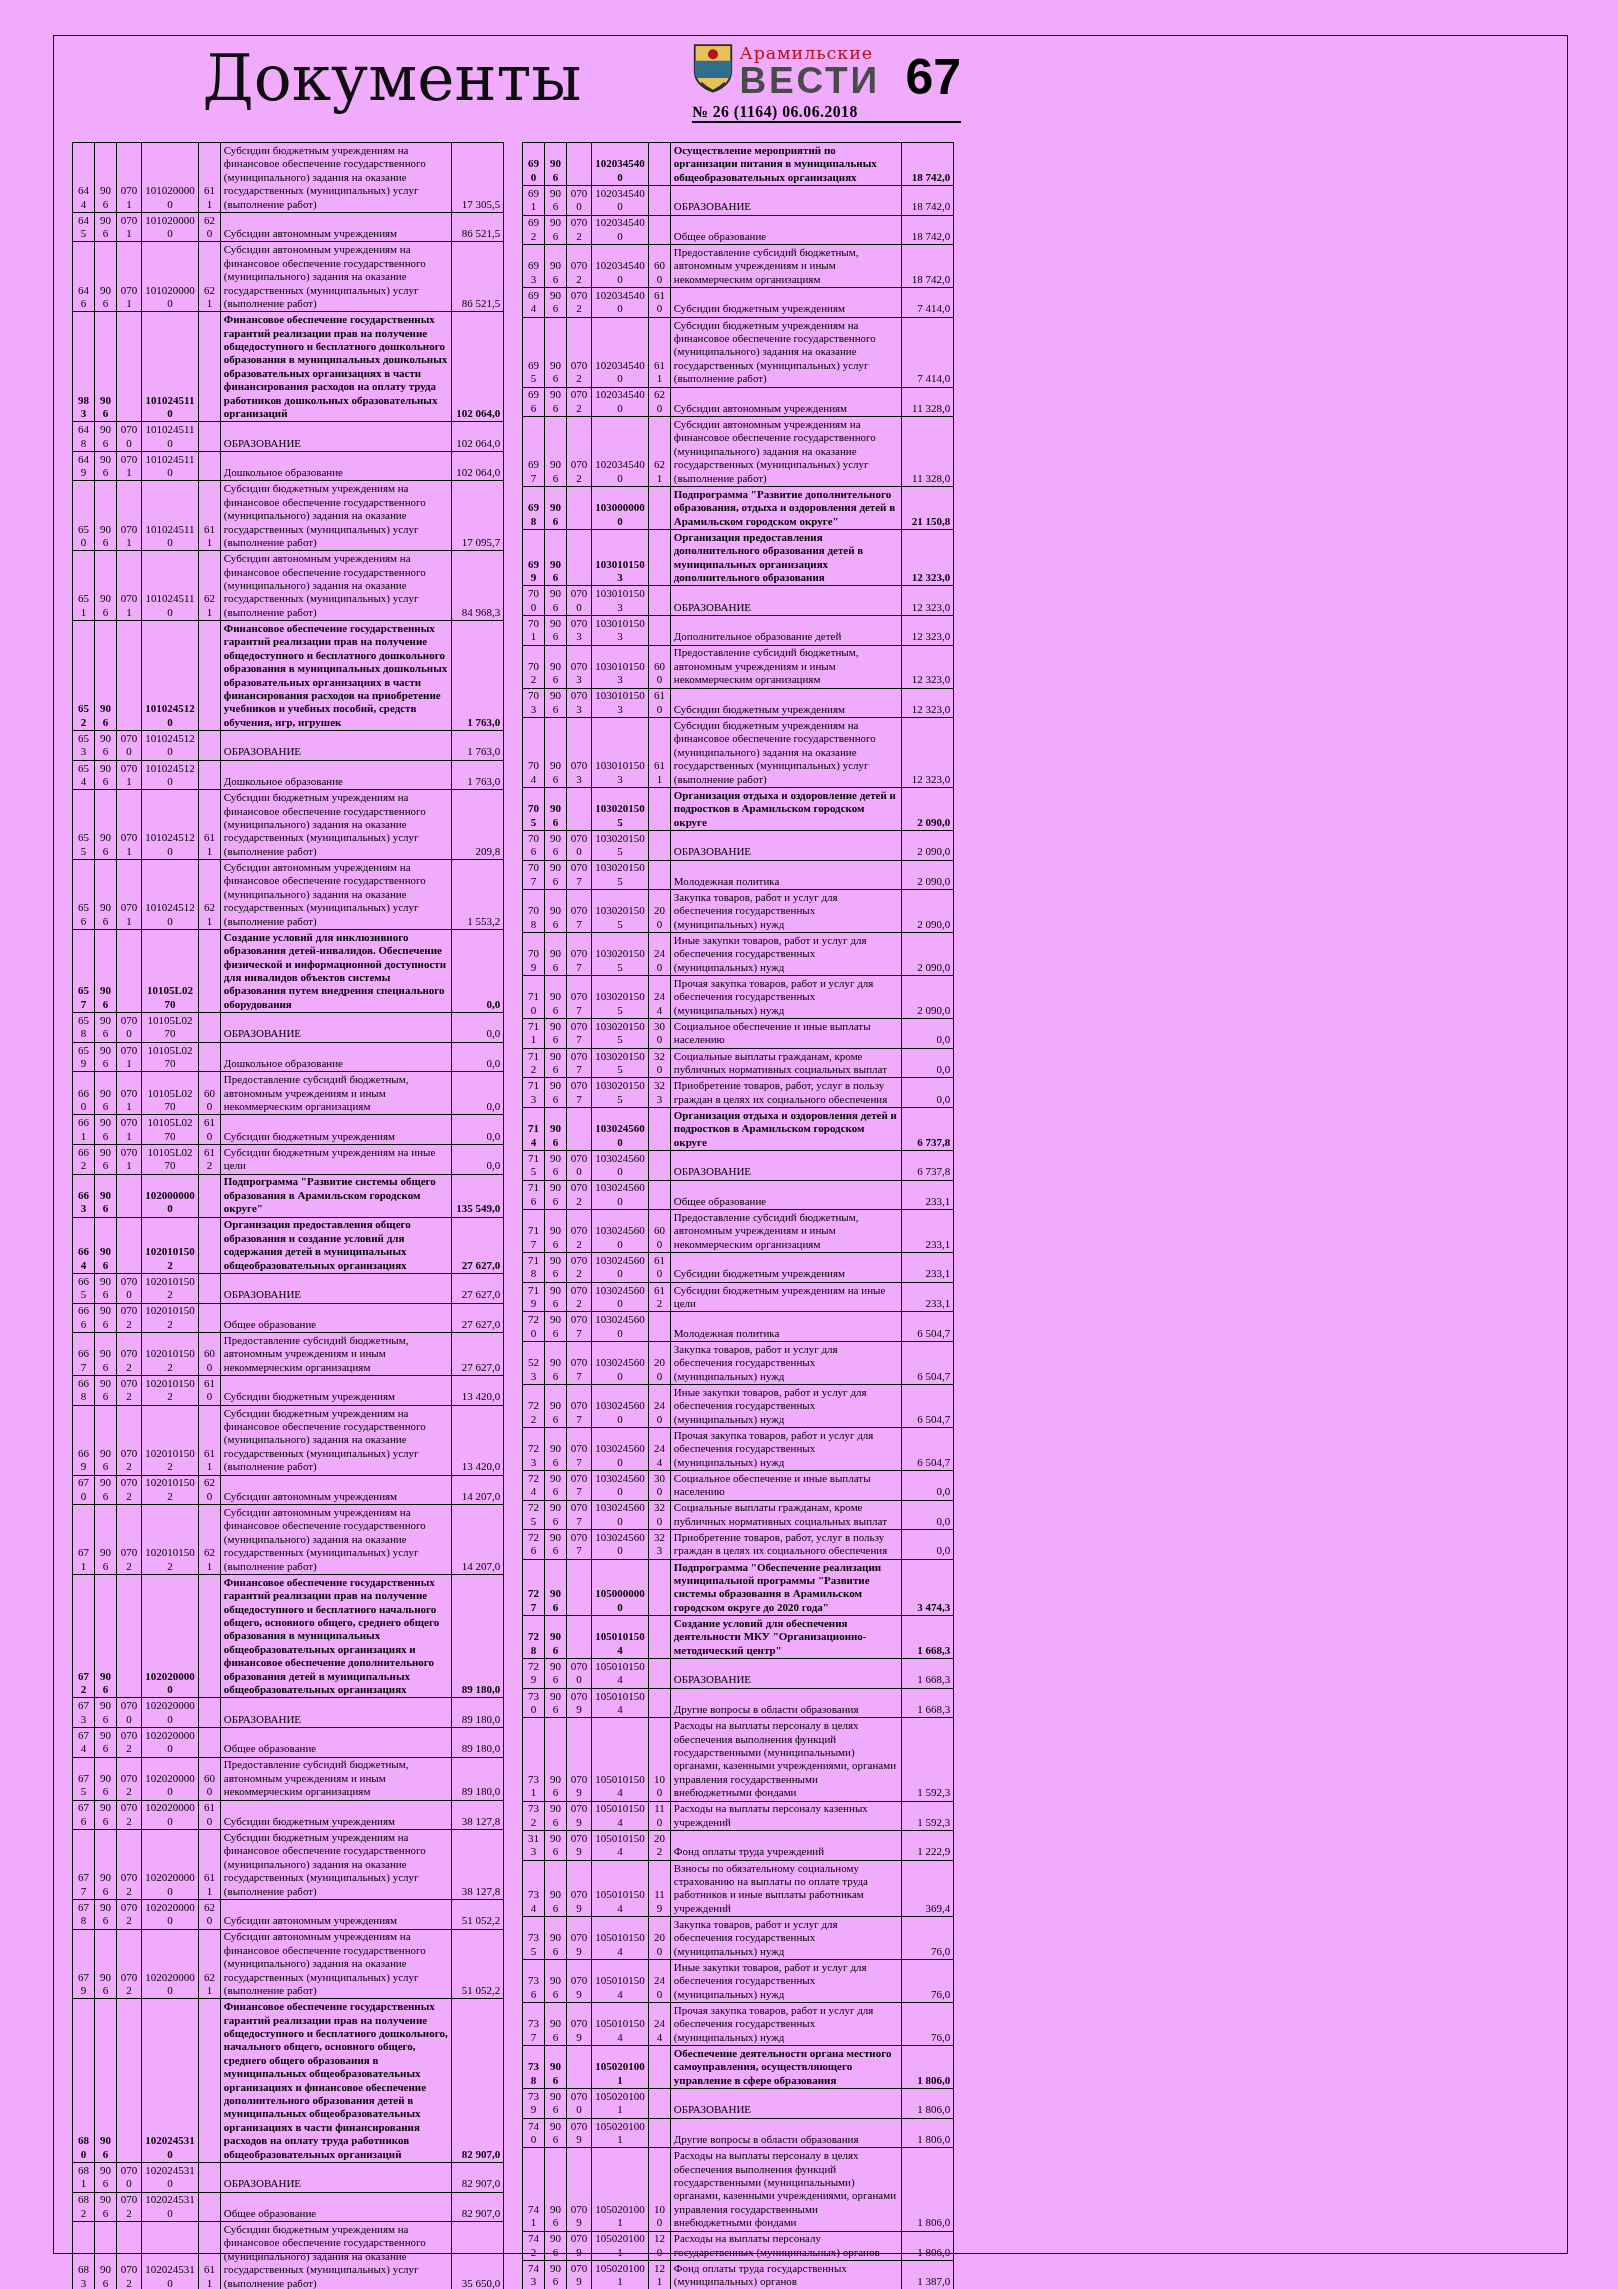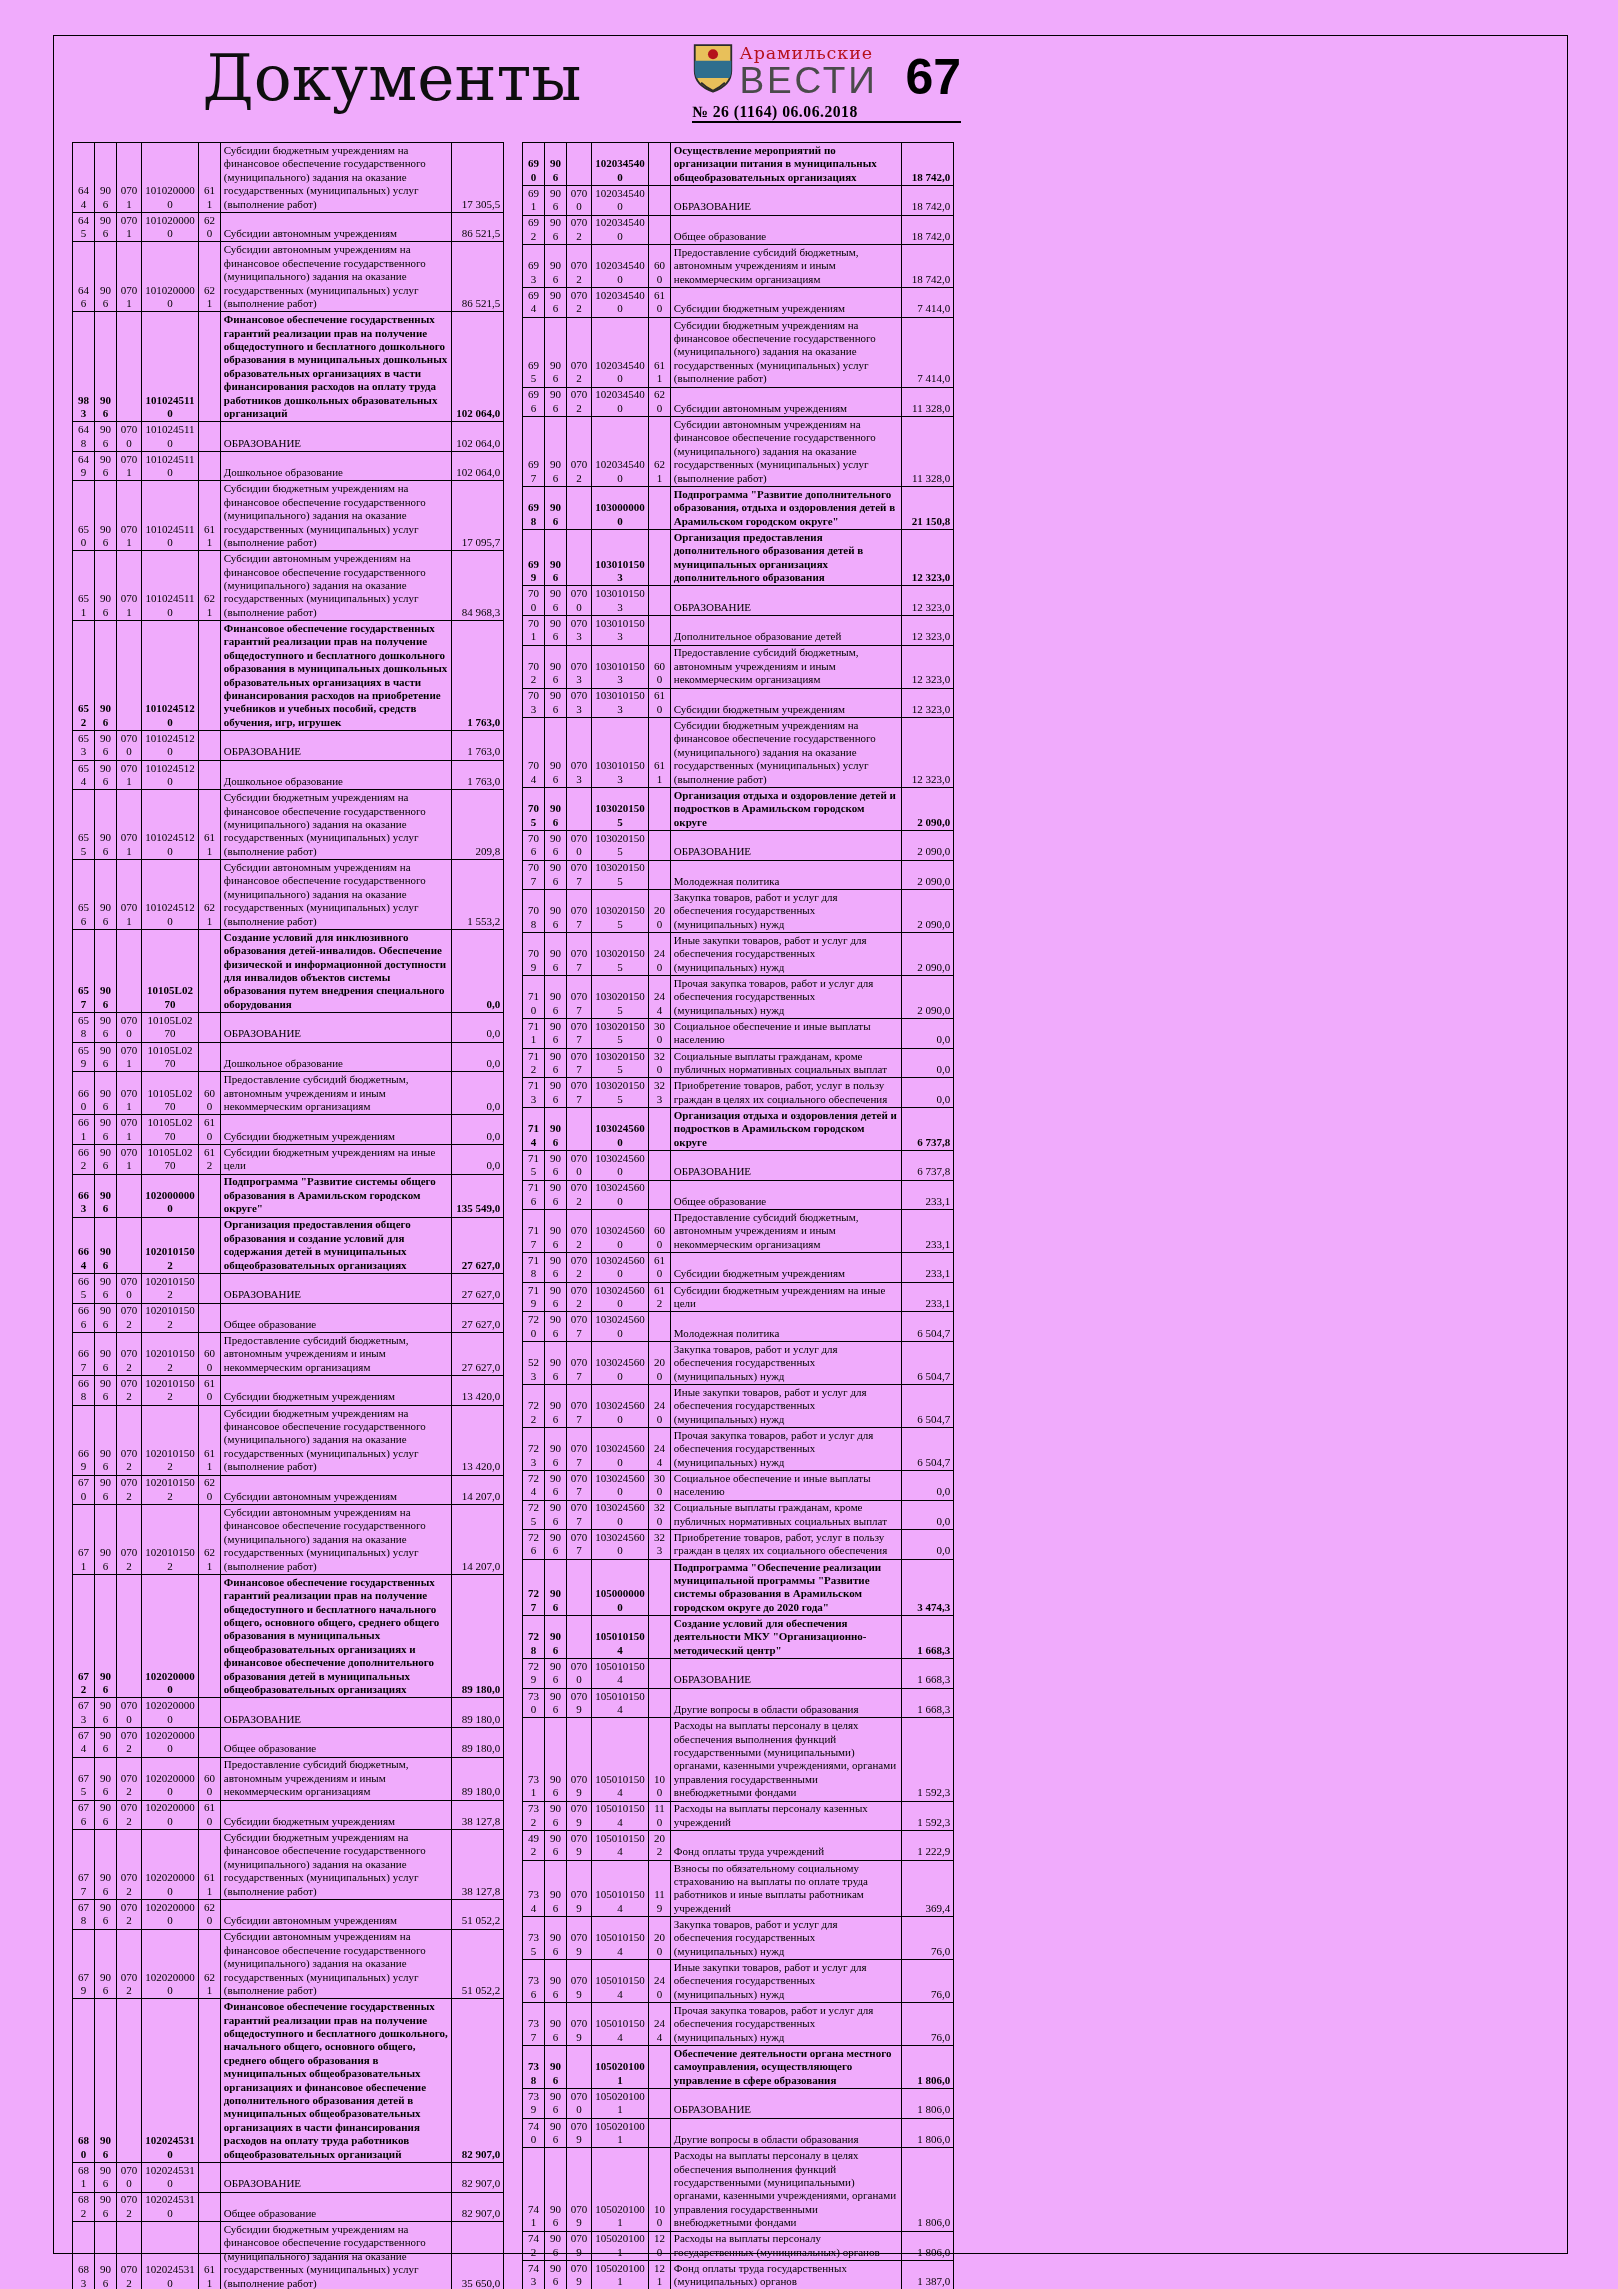--- a/index.html
+++ b/index.html
@@ -15,21 +15,21 @@
   }
   .masthead-title {
     position:absolute; left:175px; top:46px; width:434px; text-align:center;
     font-family:"DejaVu Serif", serif; font-size:63px; line-height:1.05; color:#0e0e0e;
   }
   .brand { position:absolute; left:692px; top:42px; width:269px; }
   .brand-top { display:flex; align-items:flex-end; }
   .crest { flex:0 0 auto; display:block; }
   .brand-names { display:flex; flex-direction:column; align-items:flex-start; padding-left:5.5px; margin-right:auto; }
   .brand-small { font-family:"DejaVu Serif", serif; font-size:17.5px; color:#b5121b; letter-spacing:0.9px; }
-  .brand-big { font-family:"Liberation Sans", sans-serif; font-weight:400; font-size:37px; line-height:0.95; color:#4a4a4a; letter-spacing:2.8px; }
+  .brand-big { font-family:"Liberation Sans", sans-serif; font-weight:700; font-size:37px; line-height:0.95; color:#4a4a4a; letter-spacing:2.8px; }
   .pagenum { font-family:"Liberation Sans", sans-serif; font-weight:700; font-size:50px; line-height:0.85; color:#000; }
   .issue {
     margin-top:4.6px; padding-bottom:0; border-bottom:2.8px solid #000;
     font-family:"Liberation Serif", serif; font-size:15.7px; font-weight:700; letter-spacing:0.5px; color:#000;
   }
   .col { position:absolute; top:142px; }
   .col-left  { left:72px;  width:432px; }
   .col-right { left:522px; width:432px; }
   table.budget { width:100%; border-collapse:collapse; table-layout:fixed; }
   table.budget td {
@@ -837,21 +837,21 @@
           <tr>
             <td class="c0">732</td>
             <td class="c1">906</td>
             <td class="c2">0709</td>
             <td class="c3">1050101504</td>
             <td class="c4">110</td>
             <td class="c5">Расходы на выплаты персоналу казенных учреждений</td>
             <td class="c6">1 592,3</td>
           </tr>
           <tr>
-            <td class="c0">492</td>
+            <td class="c0">313</td>
             <td class="c1">906</td>
             <td class="c2">0709</td>
             <td class="c3">1050101504</td>
             <td class="c4">202</td>
             <td class="c5">Фонд оплаты труда учреждений</td>
             <td class="c6">1 222,9</td>
           </tr>
           <tr>
             <td class="c0">734</td>
             <td class="c1">906</td>

